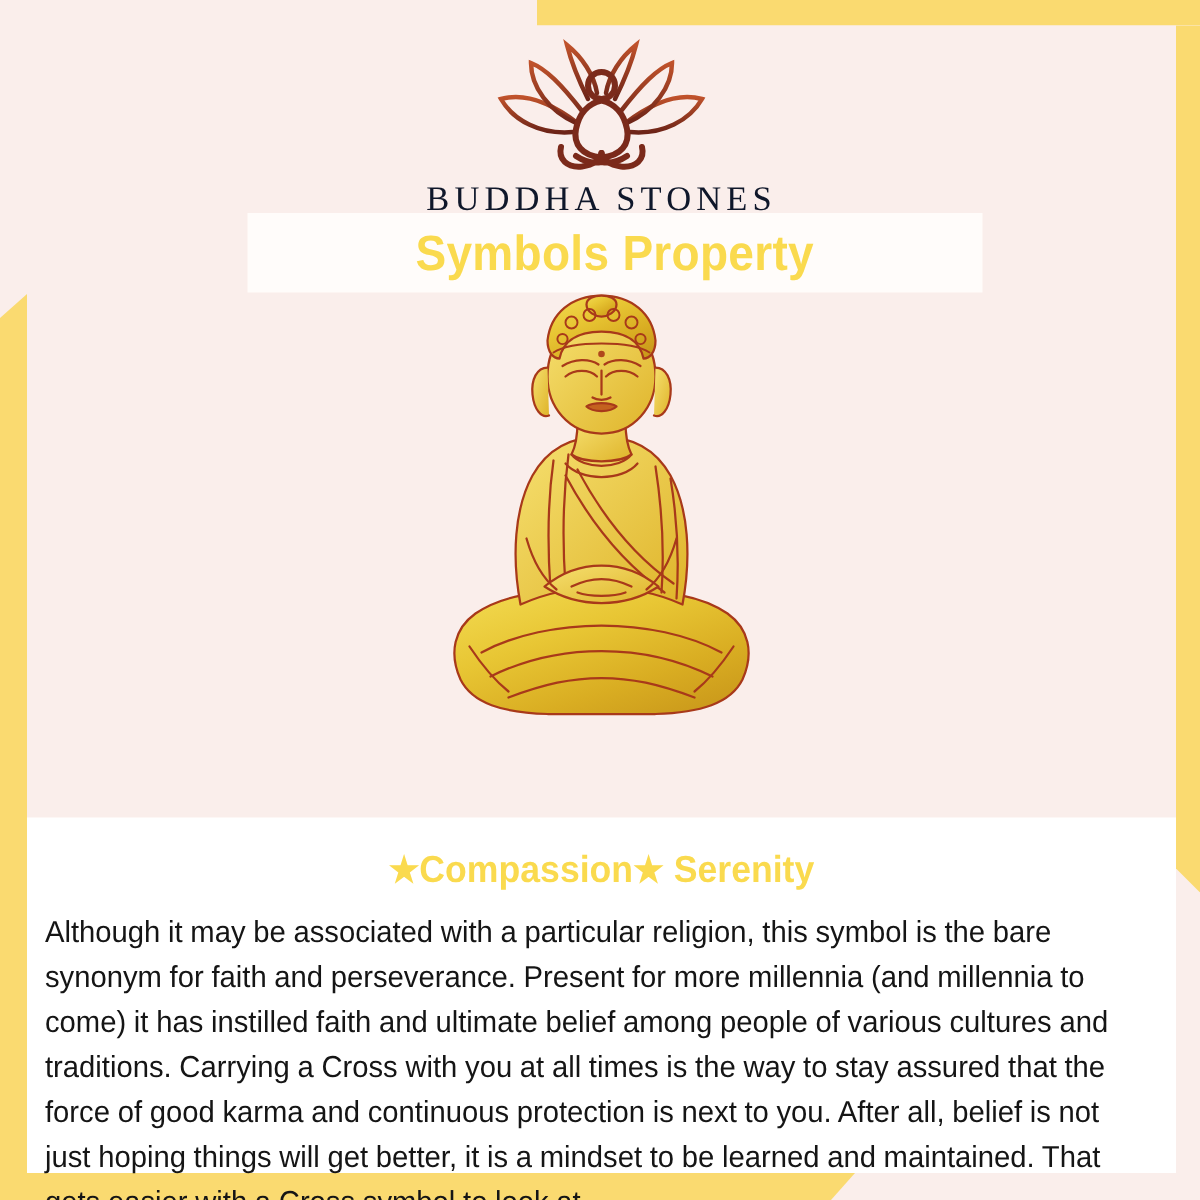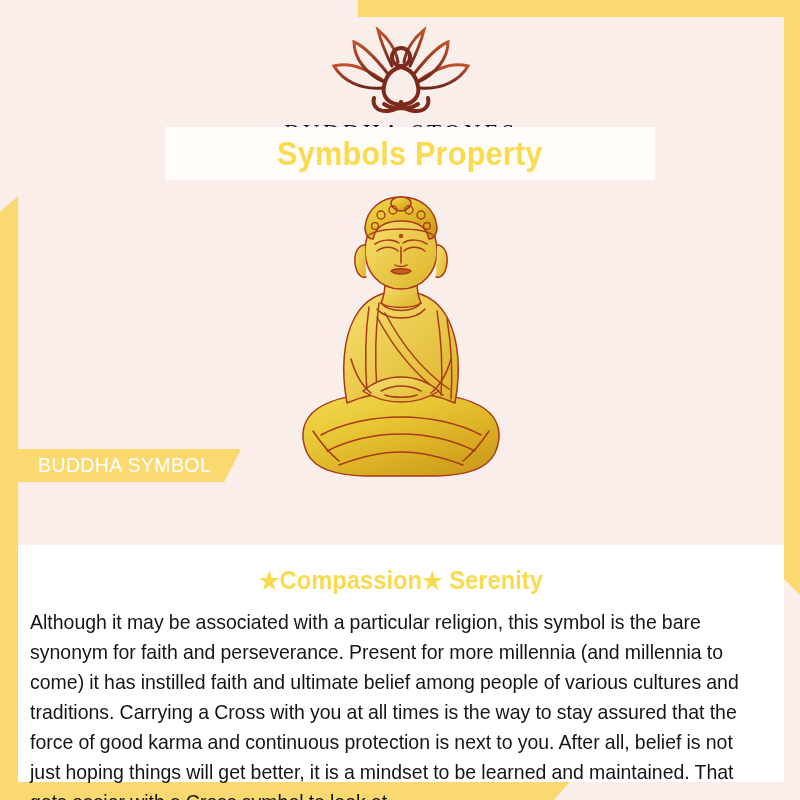--- a/index.html
+++ b/index.html
@@ -86,21 +86,21 @@
     font-size: 23px;
     letter-spacing: 3.4px;
     color: #0f172a;
     font-weight: 400;
   }
 
   
   .title-banner {
     position: absolute;
     left: 147px;
-    top: 110px;
+    top: 125px;
     width: 490px;
     height: 53px;
     background: #fffcfa;
     display: flex;
     align-items: center;
     justify-content: center;
   }
   .title-text {
     font-family: "Liberation Sans Narrow", "Liberation Sans", sans-serif;
     font-size: 33px;
@@ -316,23 +316,20 @@
             <circle cx="128" cy="15" r="4"></circle>
             <circle cx="140" cy="20" r="4"></circle>
             <circle cx="94" cy="31" r="3.4"></circle>
             <circle cx="146" cy="31" r="3.4"></circle>
             <path d="M88 40 C 100 32, 140 32, 152 40"></path>
           </g>
         </g>
       </svg>
     </div>
 
-    <div class="ribbon">
-      <span class="ribbon-text">BUDDHA SYMBOL</span>
-    </div>
 
     <div class="content-panel">
       <div class="subtitle">
         <span class="star">★</span><span>Compassion</span><span class="star">★</span><span> Serenity</span>
       </div>
       <p class="body-copy">Although it may be associated with a particular religion, this symbol is the bare synonym for faith and perseverance. Present for more millennia (and millennia to come) it has instilled faith and ultimate belief among people of various cultures and traditions. Carrying a Cross with you at all times is the way to stay assured that the force of good karma and continuous protection is next to you. After all, belief is not just hoping things will get better, it is a mindset to be learned and maintained. That gets easier with a Cross symbol to look at.</p>
     </div>
 
   </div>
 </div>

